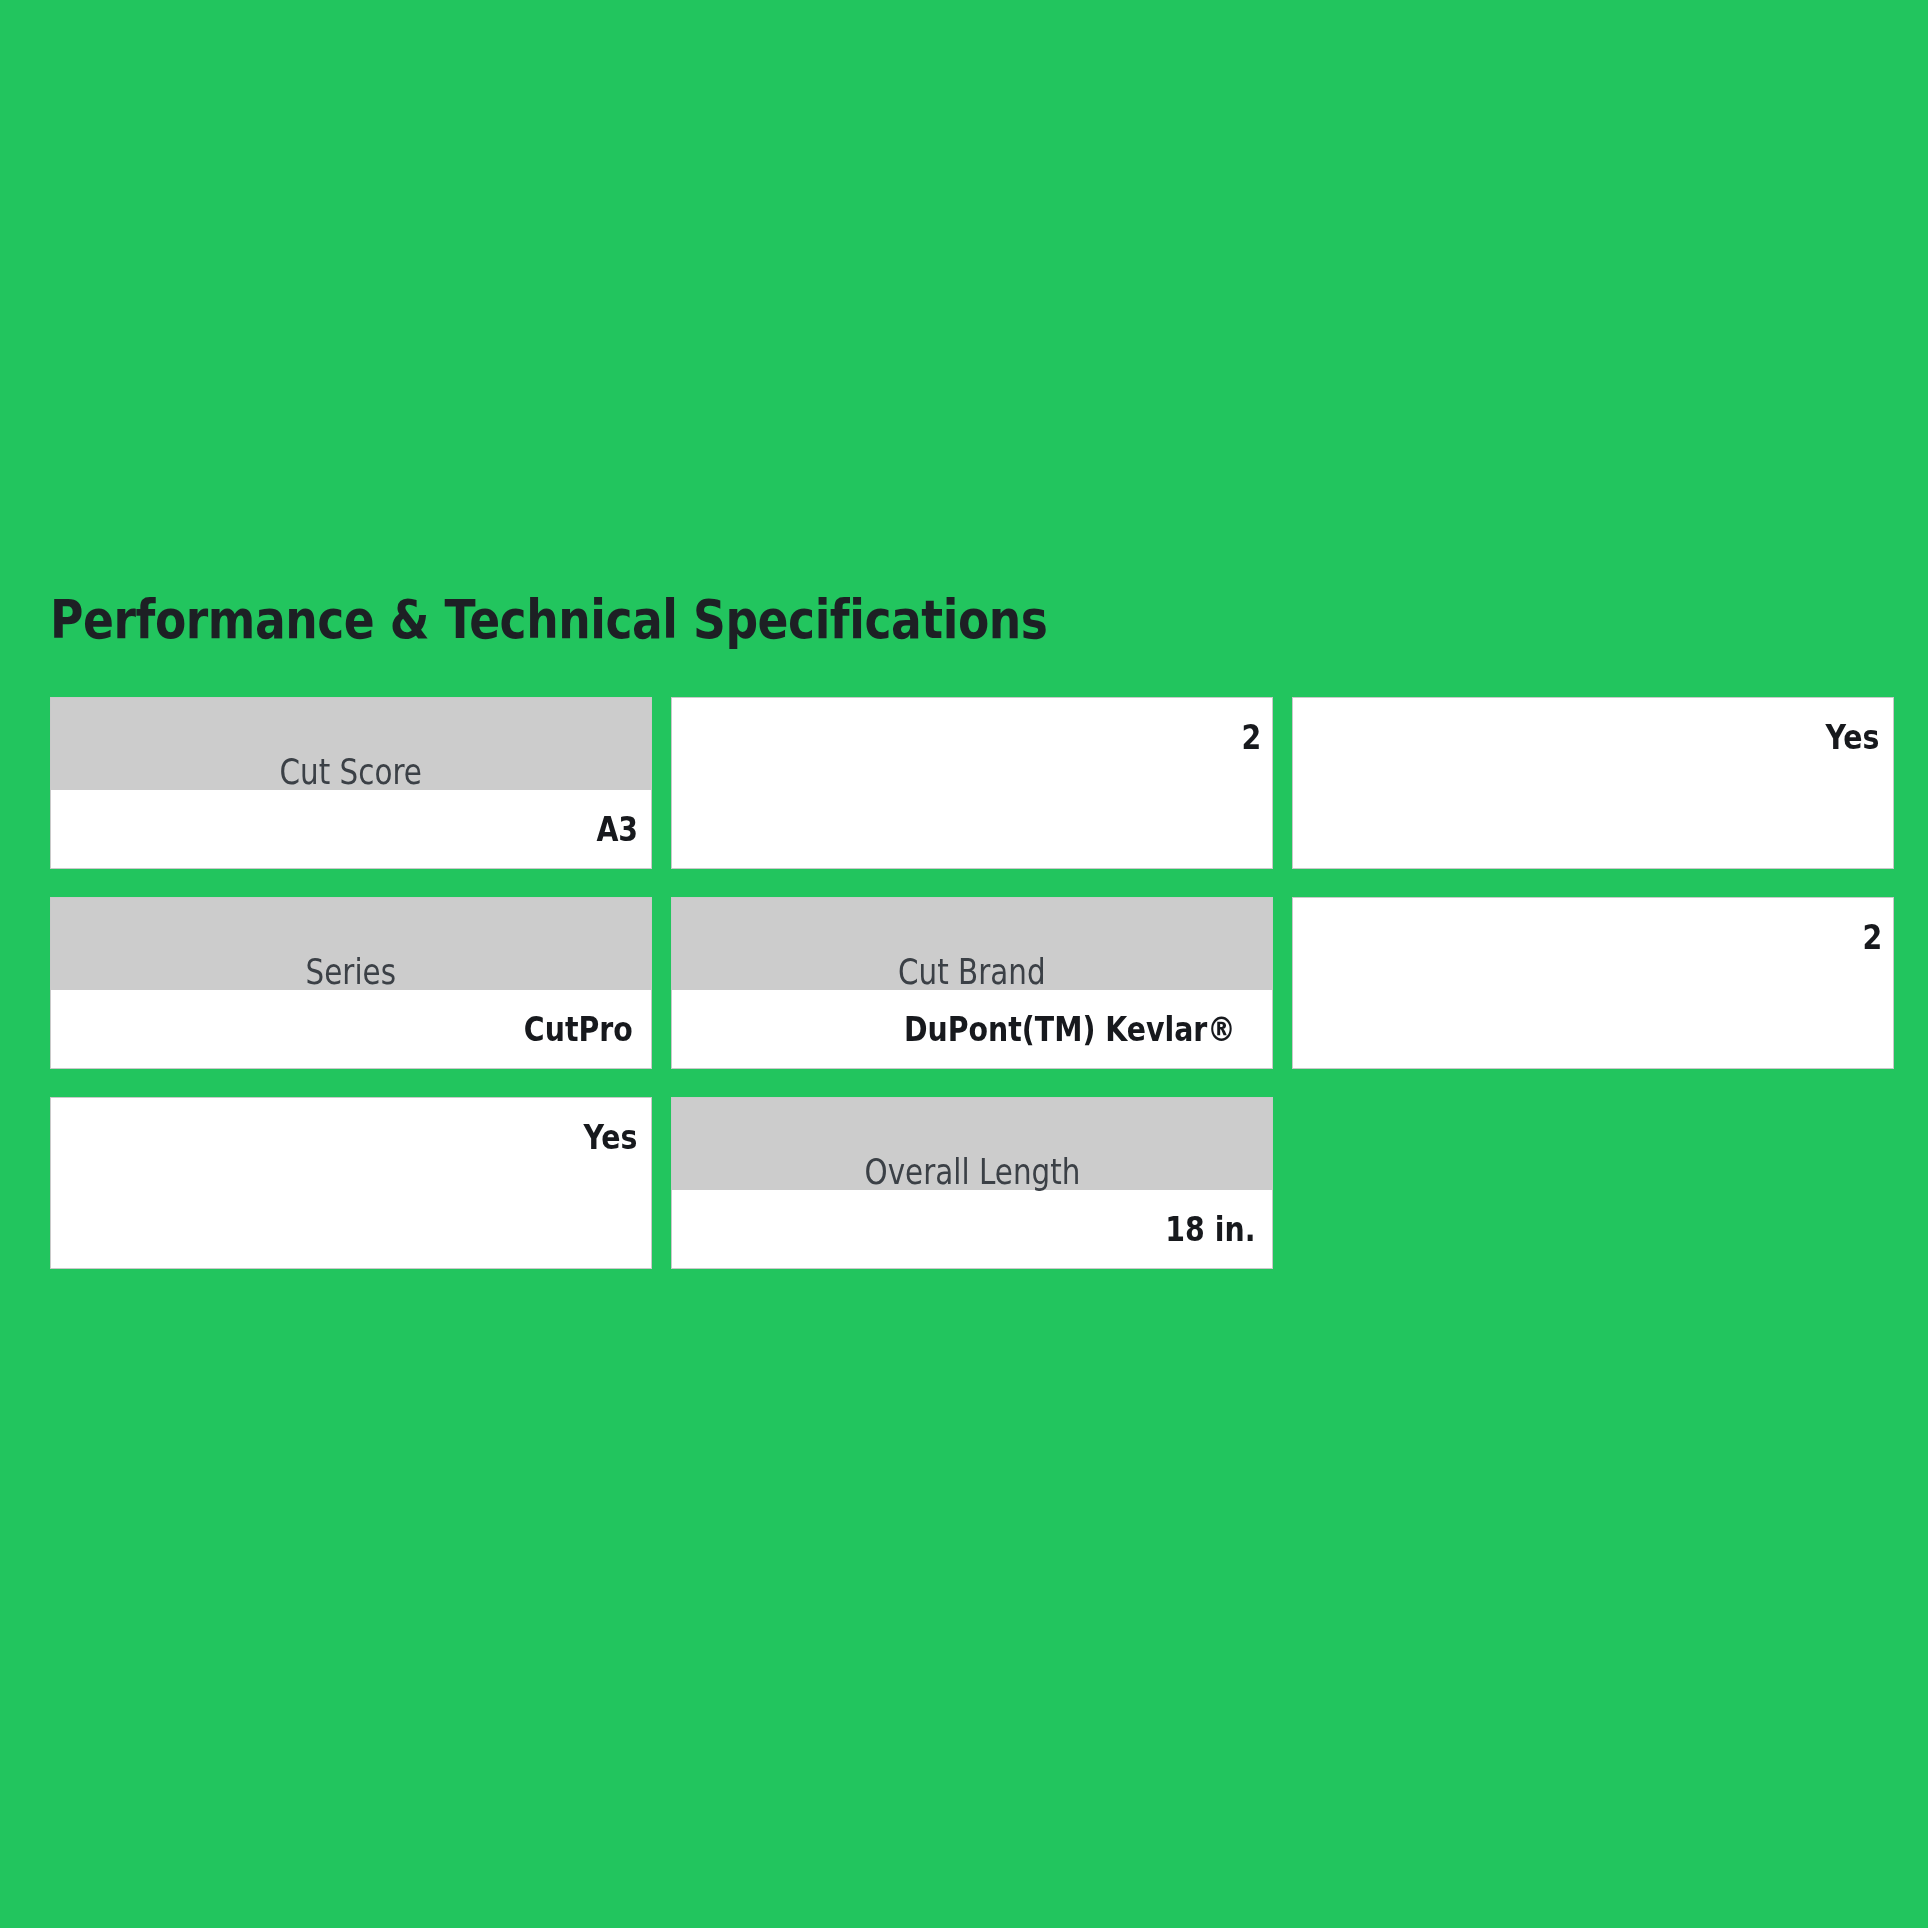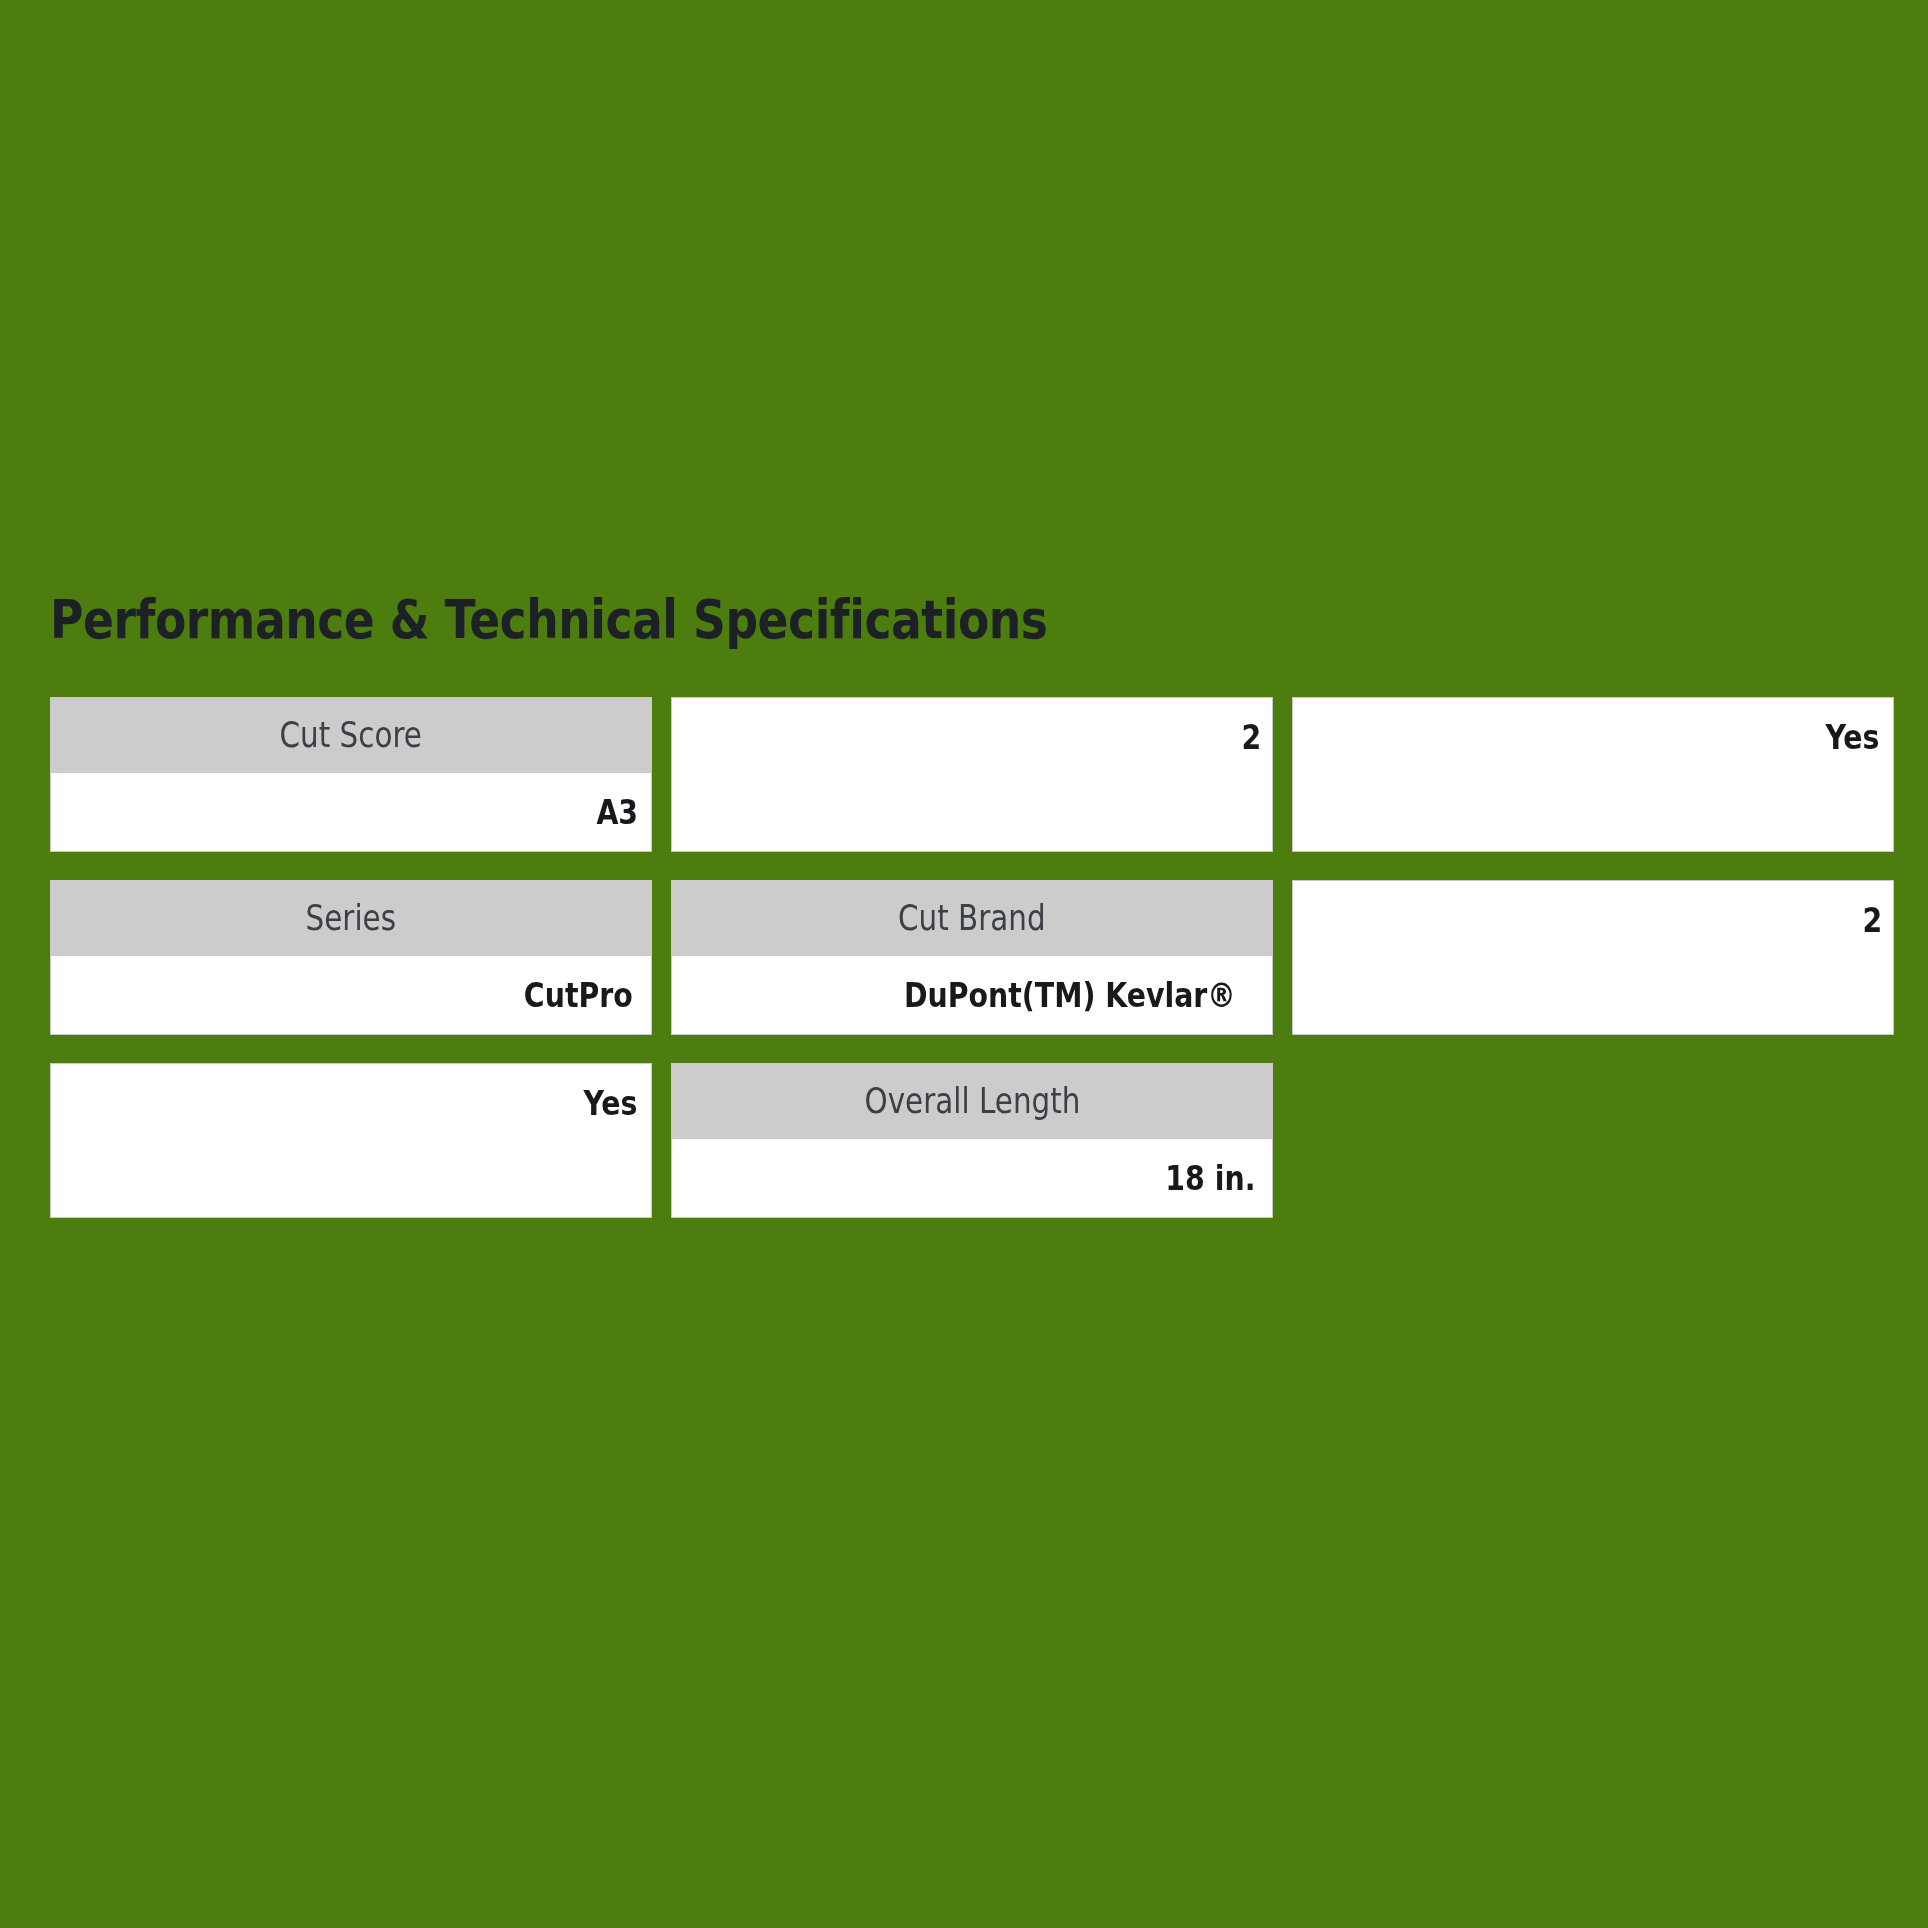--- a/index.html
+++ b/index.html
@@ -11,21 +11,21 @@
     width: 1928px;
     height: 1928px;
     font-family: "Liberation Sans", sans-serif;
     -webkit-font-smoothing: antialiased;
   }
 
   .page {
     position: relative;
     width: 1928px;
     height: 1928px;
-    background: #4d7c0f;
+    background: #22c55e;
     overflow: hidden;
   }
 
   .spec-section {
     position: absolute;
     left: 50px;
     top: 591px;
     width: 1844px;
   }
 
@@ -52,23 +52,23 @@
 
   .spec-card {
     background: #ffffff;
     border: 1.9px solid #c9c9c9;
     box-sizing: border-box;
     overflow: hidden;
   }
 
   .spec-card-header {
     background: #cccccc;
-    height: 75px;
+    height: 92px;
     display: flex;
-    align-items: center;
+    align-items: flex-end;
     justify-content: center;
     padding: 0 9.4px;
     box-sizing: border-box;
   }
 
   .spec-card-header-text {
     font-family: "DejaVu Sans", "Liberation Sans", sans-serif;
     font-size: 35px;
     font-weight: 400;
     color: #3b4046;

